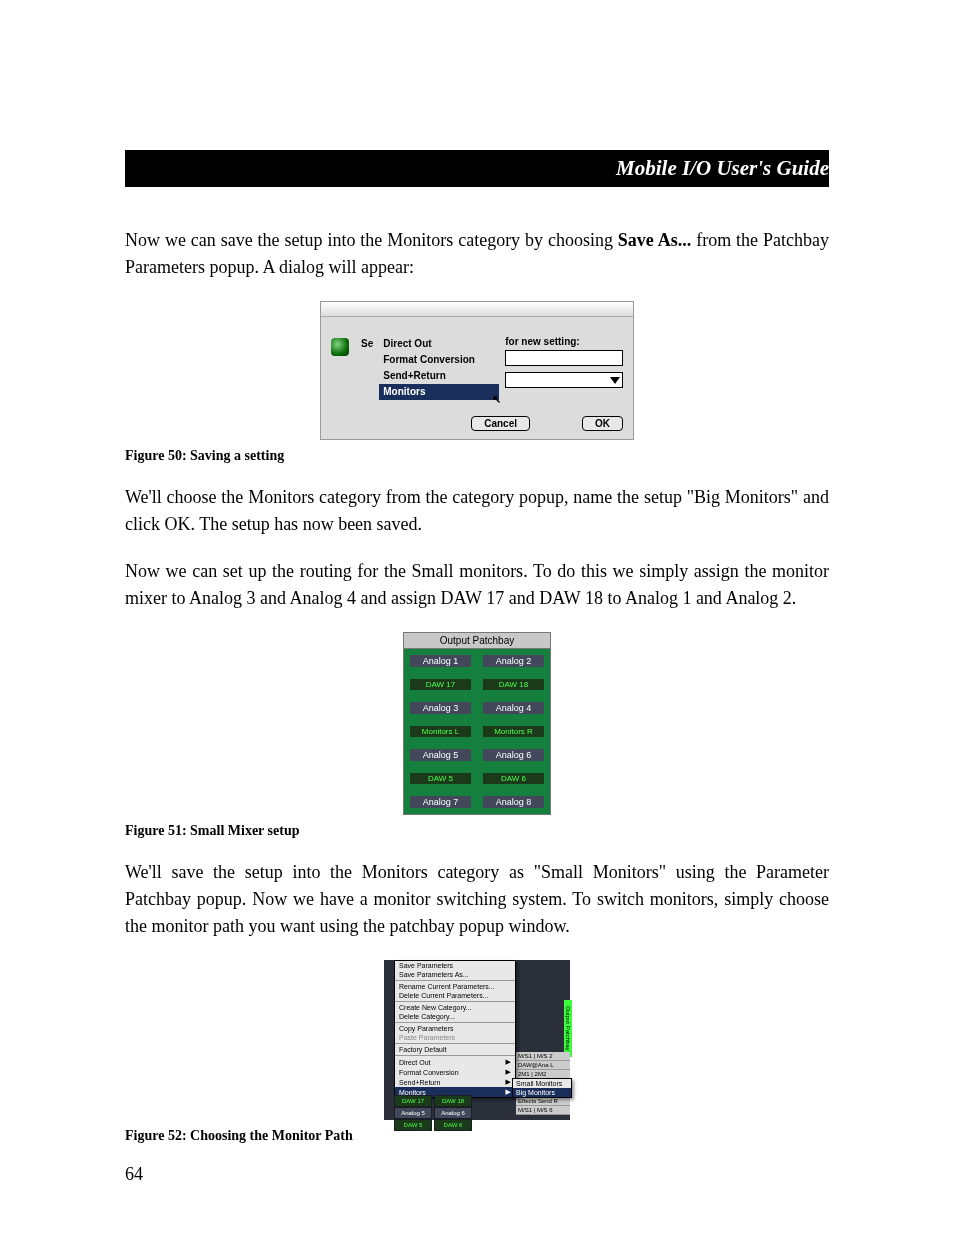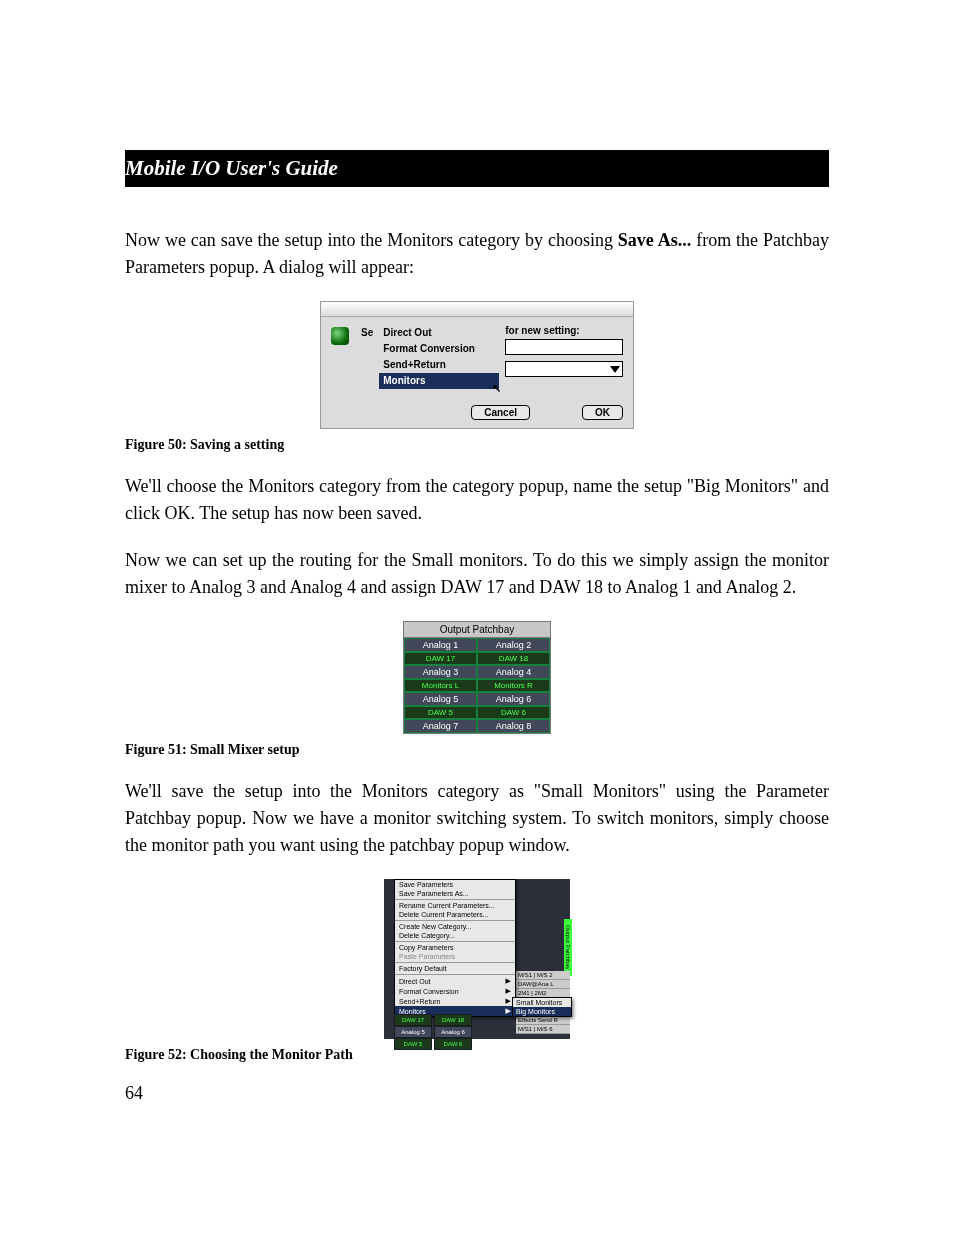--- a/index.html
+++ b/index.html
@@ -13,21 +13,21 @@
   .page {
     padding: 150px 125px 60px 125px;
     box-sizing: border-box;
   }
   .header-bar {
     background: #000;
     color: #fff;
     font-style: italic;
     font-weight: bold;
     font-size: 21px;
-    text-align: left;
+    text-align: right;
     padding: 6px 0;
     margin-bottom: 40px;
     font-family: Georgia, 'Times New Roman', serif;
   }
   .body-text {
     font-size: 18px;
     line-height: 1.5;
     text-align: justify;
     margin: 0 0 20px 0;
   }
@@ -51,20 +51,21 @@
   }
   .fig50 .win-top {
     height: 14px;
     background: linear-gradient(#fff,#ddd);
     border-bottom: 1px solid #aaa;
   }
   .fig50 .body {
     display: flex;
     padding: 8px 10px 10px 10px;
     gap: 6px;
+    margin-top: 11px;
   }
   .fig50 .icon-col {
     width: 24px;
     display: flex;
     align-items: flex-start;
     padding-top: 2px;
   }
   .fig50 .menu-col {
     flex: 0 0 120px;
     font-size: 10px;
@@ -150,21 +151,21 @@
     font-size: 10px;
     border-bottom: 1px solid #777;
   }
   .fig51 .grid {
     display: grid;
     grid-template-columns: 1fr 1fr;
   }
   .fig51 .cell {
     text-align: center;
     padding: 1px 0;
-    border: 1px solid #15803d;
+    border: 6px solid #15803d;
     font-size: 8px;
   }
   .fig51 .cell.h { background: #42485a; font-size: 9px; }
   .fig51 .cell.g { color: #4dff4d; background: #1a3a1a; }
 
   
   .fig52 {
     width: 186px;
     margin: 10px auto 6px auto;
     font-family: Arial, sans-serif;

